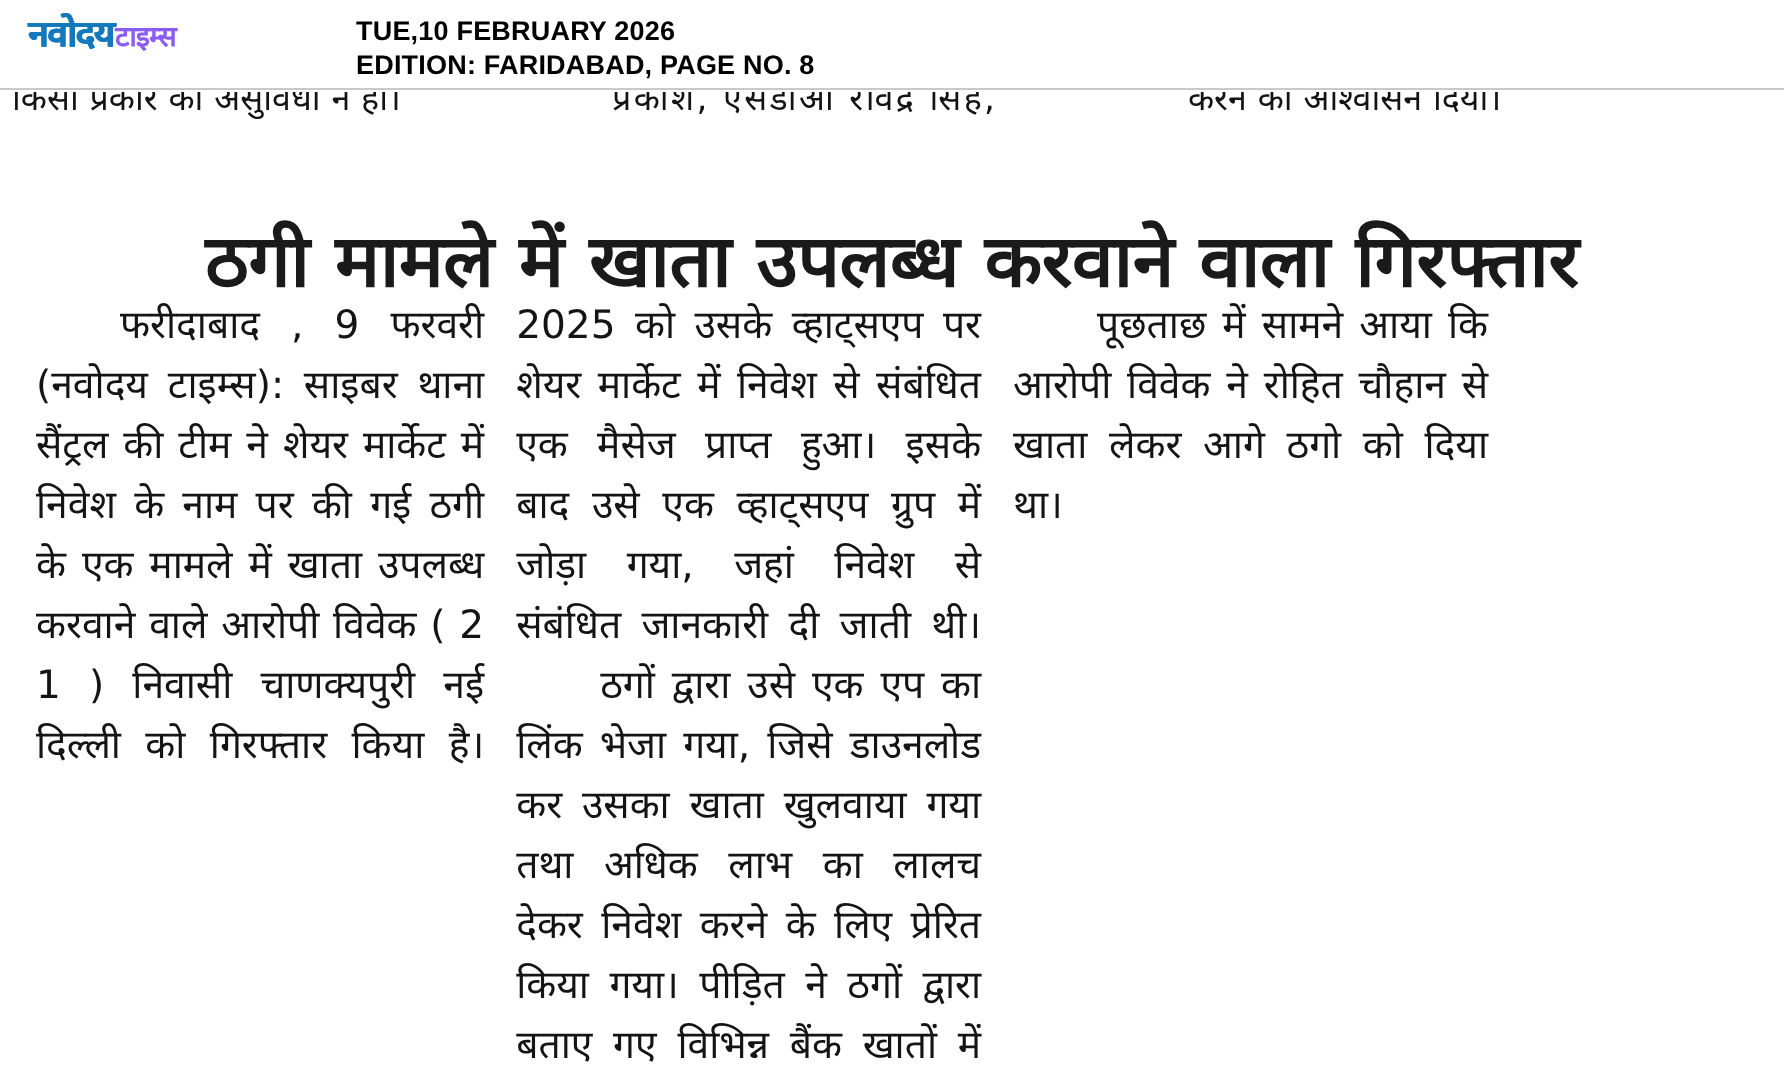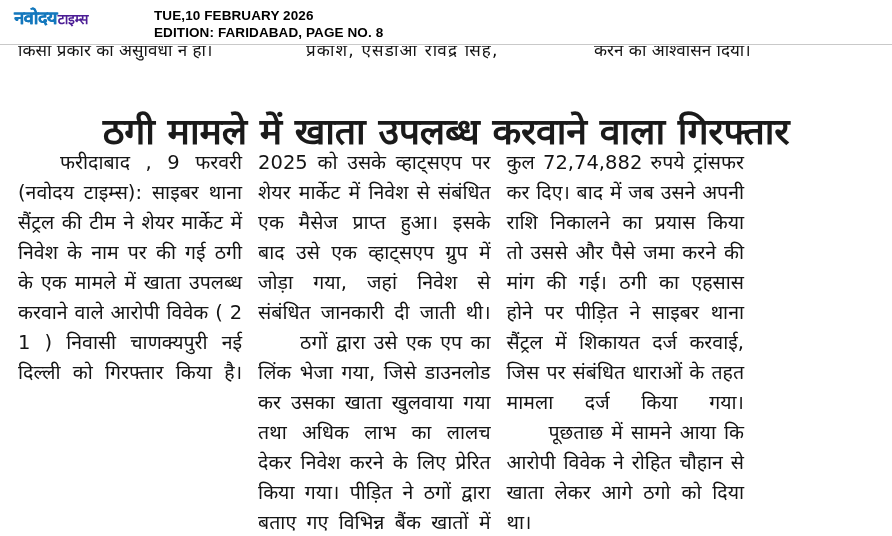--- a/index.html
+++ b/index.html
@@ -39,26 +39,26 @@
     line-height: 1;
     color: #1478bd;
     letter-spacing: -0.5px;
     text-shadow: 0.6px 0 0 #1478bd;
   }
   .logo-sub {
     font-family: "DejaVu Sans", sans-serif;
     font-weight: bold;
     font-size: 14px;
     line-height: 1;
-    color: #4c1d95;
+    color: #8b5cf6;
     margin-left: 1px;
     letter-spacing: -0.3px;
   }
   .dateblock {
-    margin-left: 8px;
+    margin-left: 32px;
     padding-top: 1px;
   }
   .dateline-1, .dateline-2 {
     font-family: "Liberation Sans", sans-serif;
     font-weight: bold;
     font-size: 13.5px;
     line-height: 17px;
     color: #000000;
     letter-spacing: 0.1px;
     white-space: nowrap;
@@ -90,21 +90,21 @@
     width: 892px;
   }
   .carry-col {
     font-family: "DejaVu Sans", sans-serif;
     font-size: 17px;
     line-height: 30px;
     color: #131313;
     white-space: nowrap;
     overflow: hidden;
   }
-  .carry-col.c1 { width: 292px; padding-left: 18px; box-sizing: border-box; }
+  .carry-col.c1 { width: 292px; padding-left: 6px; box-sizing: border-box; }
   .carry-col.c2 { width: 294px; padding-left: 14px; box-sizing: border-box; letter-spacing: 1.2px; }
   .carry-col.c3 { width: 300px; padding-left: 8px; box-sizing: border-box; }
 
   
   .headline {
     position: absolute;
     top: 86px;
     left: 0;
     width: 892px;
     text-align: center;
@@ -185,17 +185,16 @@
   <div class="col col1">
     <p class="indent tight">फरीदाबाद , 9 फरवरी (नवोदय टाइम्स): साइबर थाना सैंट्रल की टीम ने शेयर मार्केट में निवेश के नाम पर की गई ठगी के एक मामले में खाता उपलब्ध करवाने वाले आरोपी विवेक ( 2 1 ) निवासी चाणक्यपुरी नई दिल्ली को गिरफ्तार किया है।</p>
   </div>
 
   <div class="col col2">
     <p class="tight">2025 को उसके व्हाट्सएप पर शेयर मार्केट में निवेश से संबंधित एक मैसेज प्राप्त हुआ। इसके बाद उसे एक व्हाट्सएप ग्रुप में जोड़ा गया, जहां निवेश से संबंधित जानकारी दी जाती थी।</p>
     <p class="indent tight">ठगों द्वारा उसे एक एप का लिंक भेजा गया, जिसे डाउनलोड कर उसका खाता खुलवाया गया तथा अधिक लाभ का लालच देकर निवेश करने के लिए प्रेरित किया गया। पीड़ित ने ठगों द्वारा बताए गए विभिन्न बैंक खातों में</p>
   </div>
 
   <div class="col col3">
-    <p class="tight">कुल 72,74,882 रुपये ट्रांसफर कर दिए। बाद में जब उसने अपनी राशि निकालने का प्रयास किया तो उससे और पैसे जमा करने की मांग की गई। ठगी का एहसास होने पर पीड़ित ने साइबर थाना सैंट्रल में शिकायत दर्ज करवाई, जिस पर संबंधित धाराओं के तहत मामला दर्ज किया गया।</p>
     <p class="indent">पूछताछ में सामने आया कि आरोपी विवेक ने रोहित चौहान से खाता लेकर आगे ठगो को दिया था।</p>
   </div>
 
 </div>
 
 </body></html>

